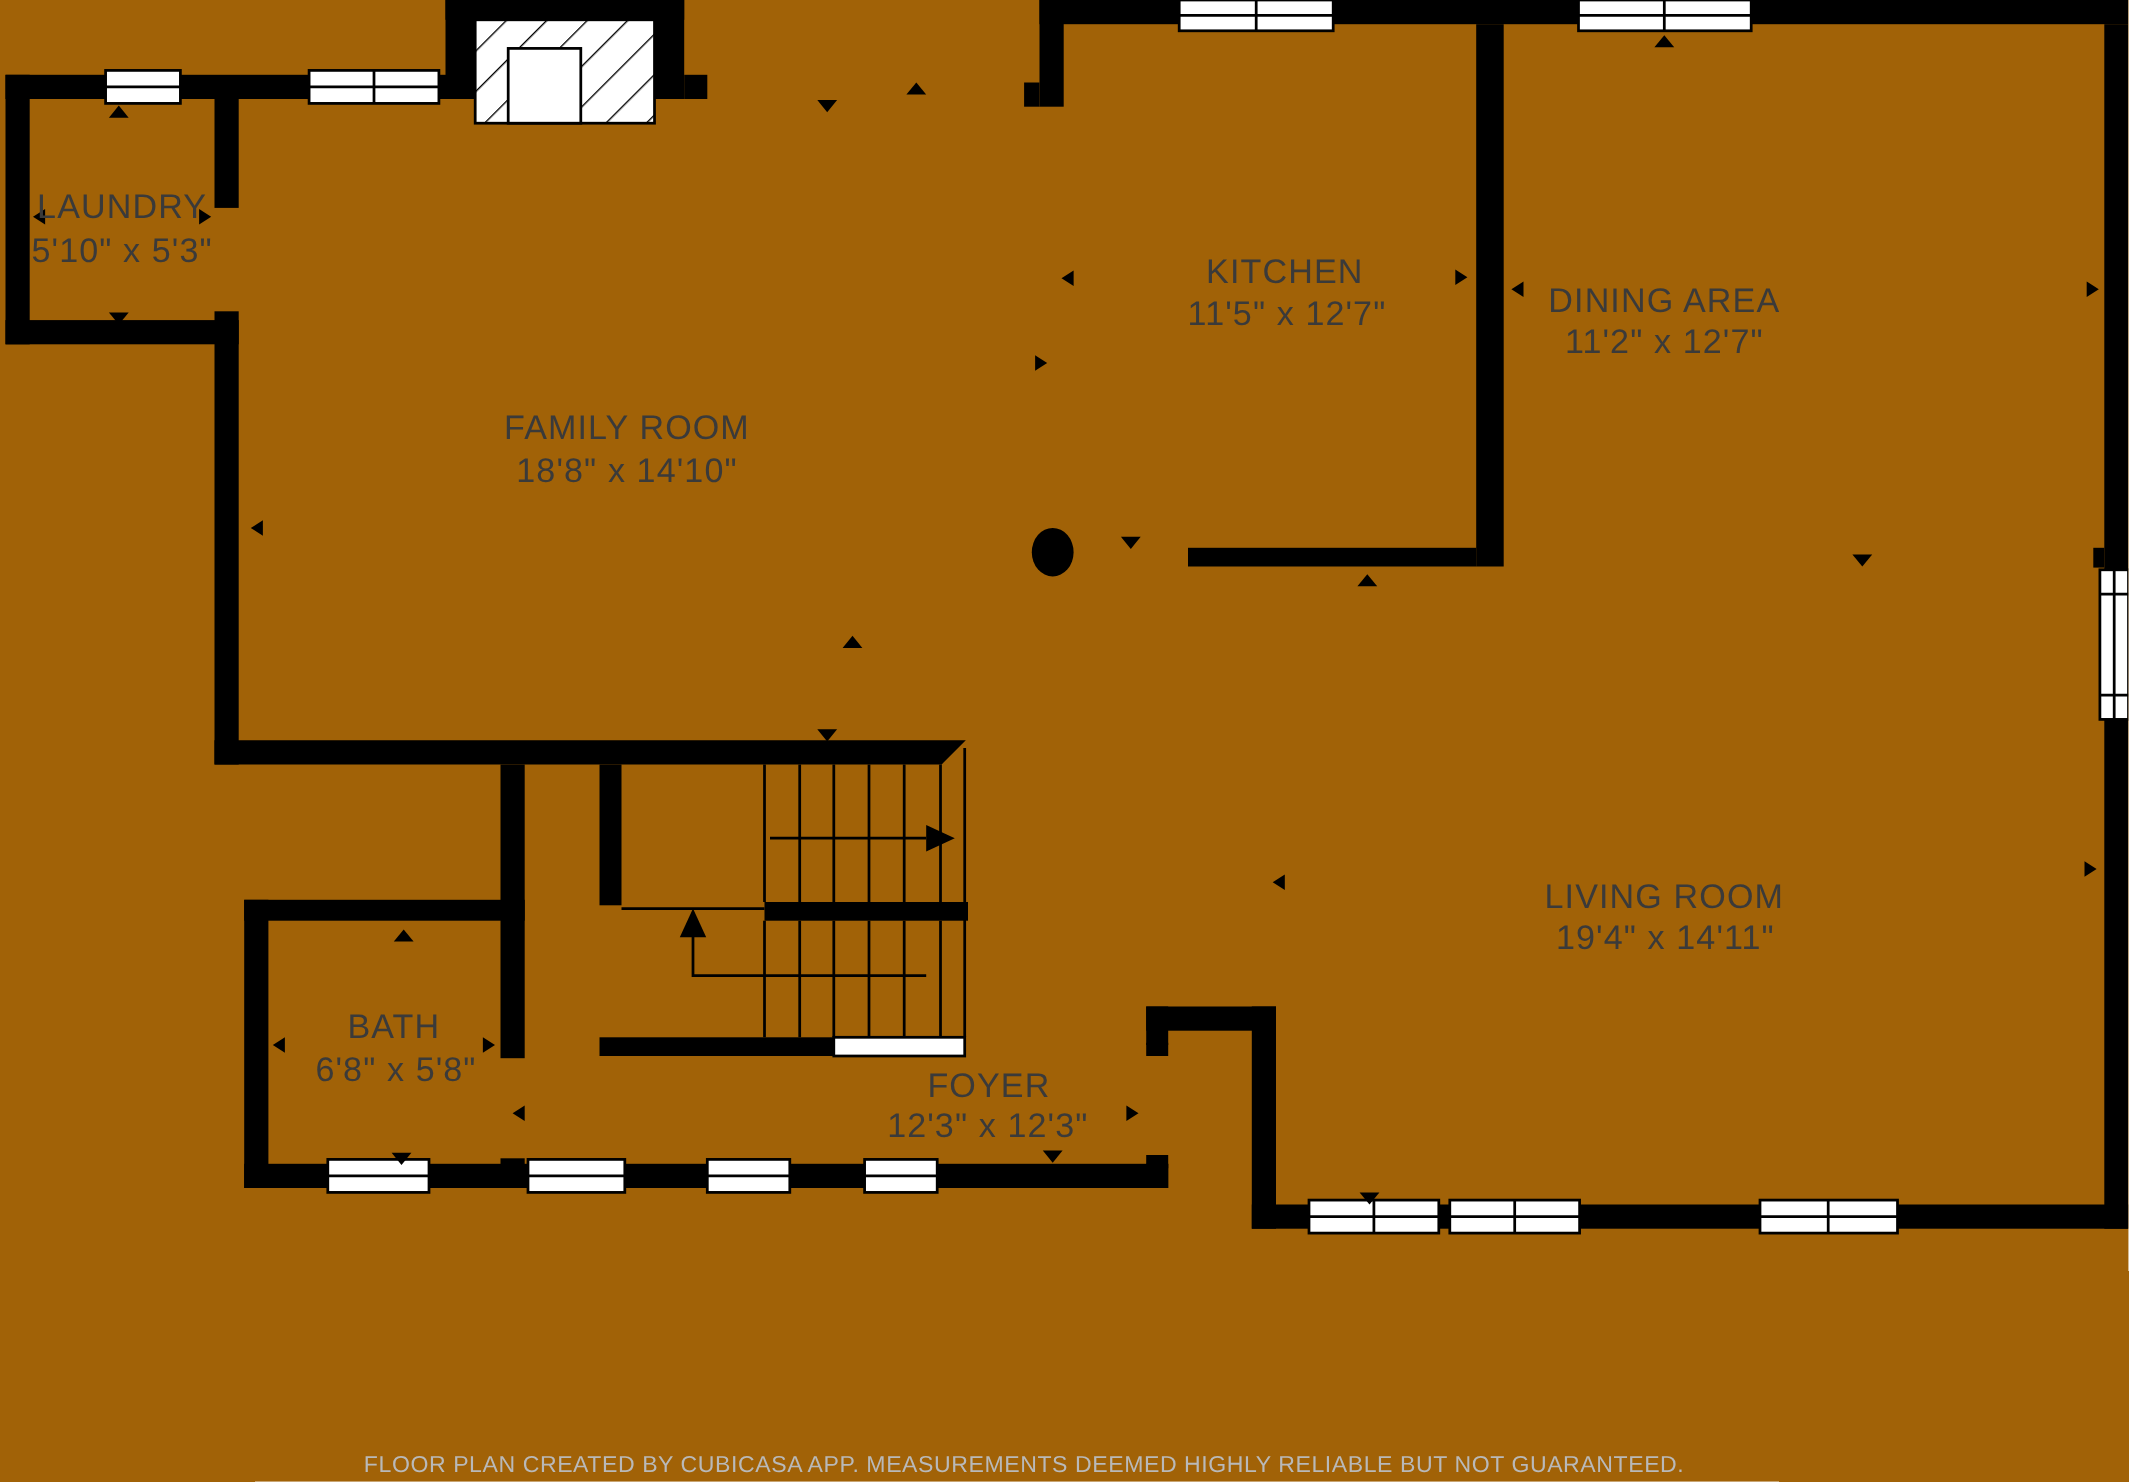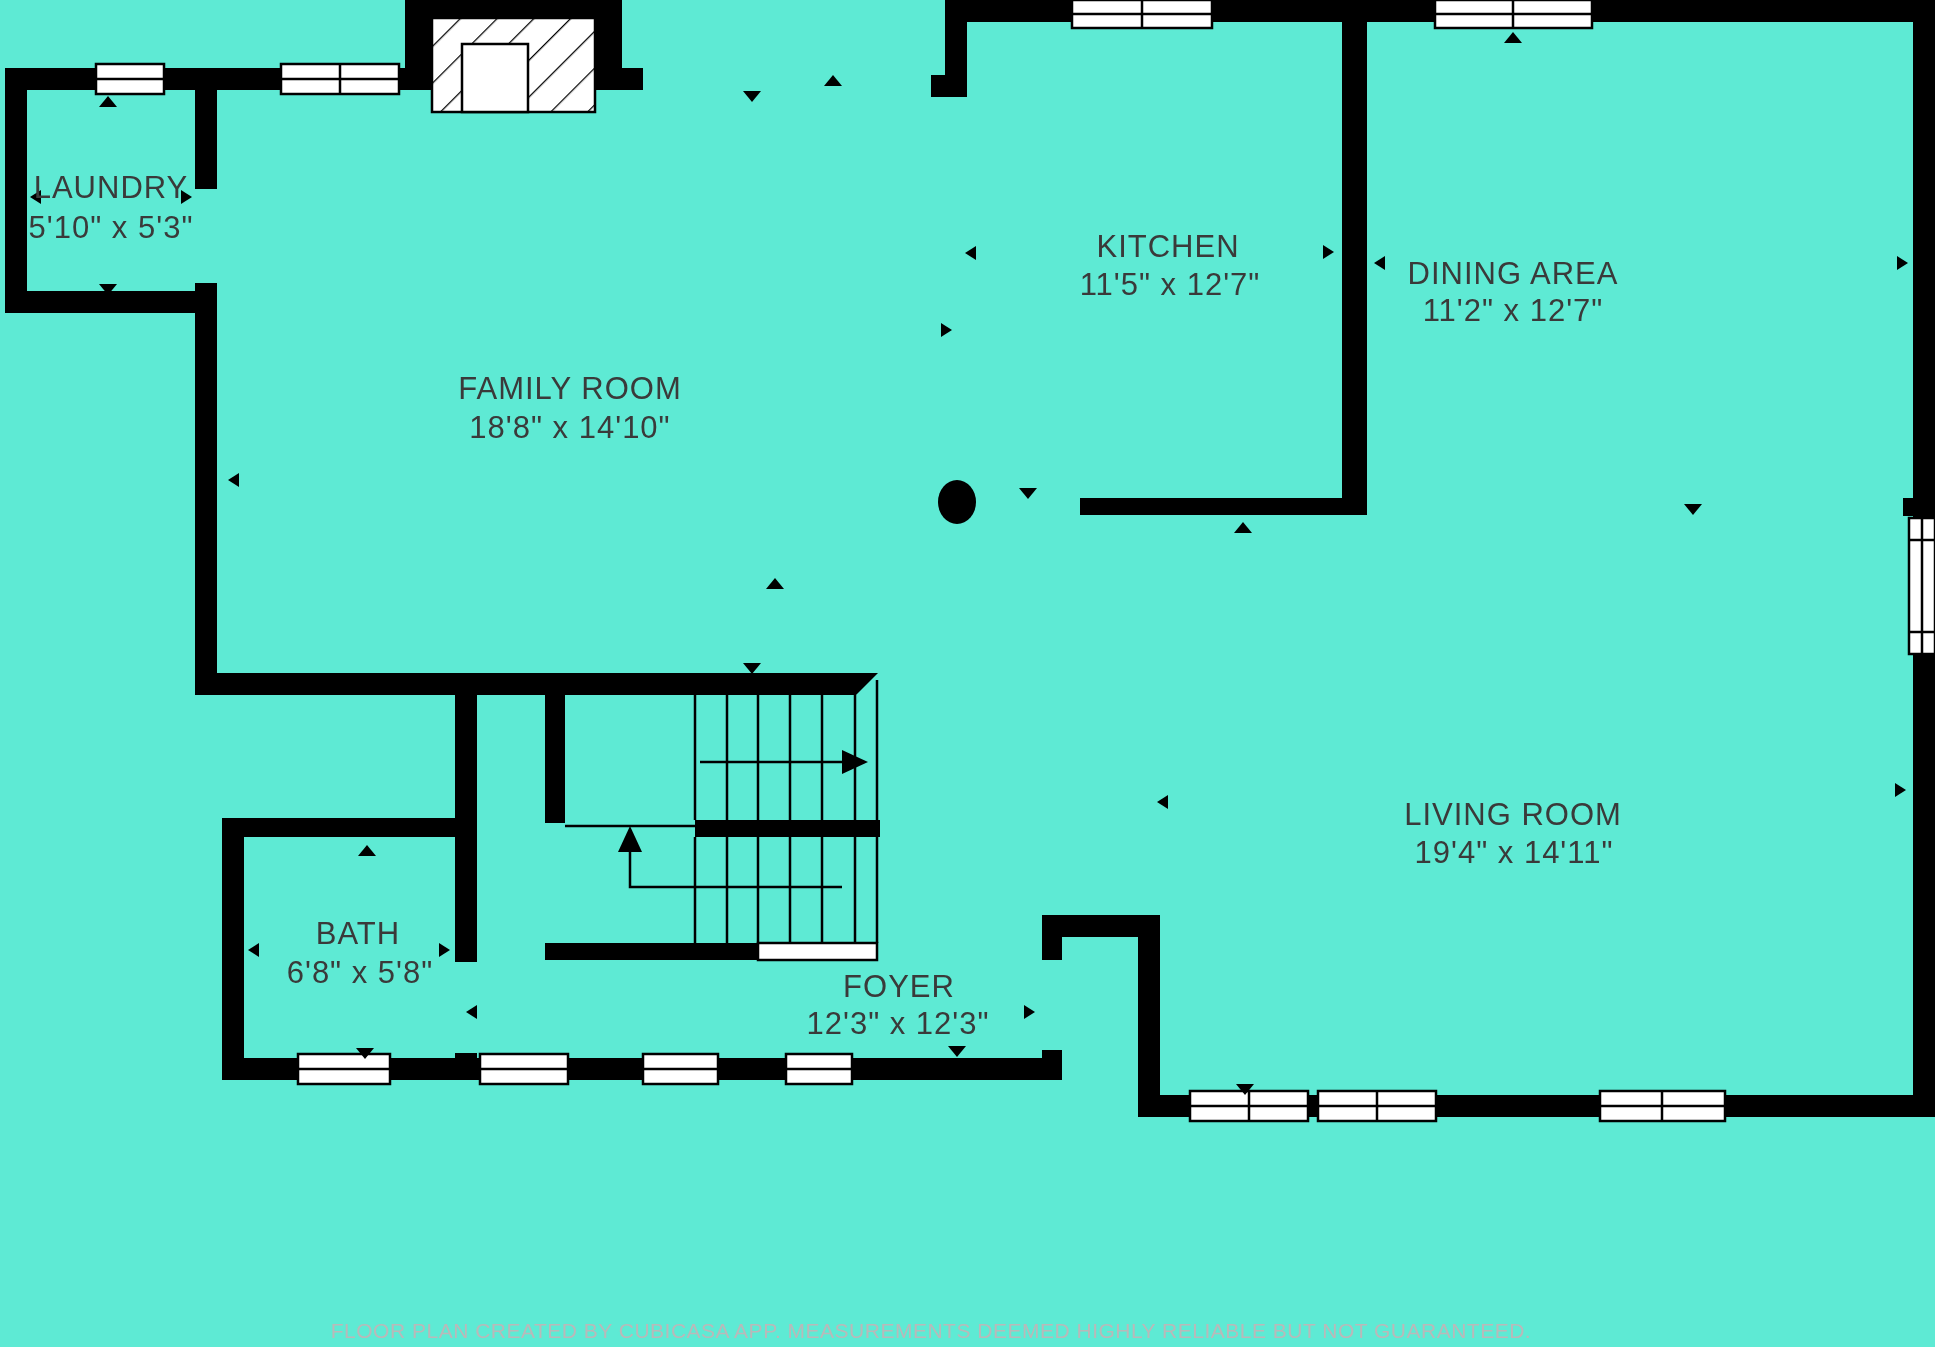--- a/index.html
+++ b/index.html
@@ -1,16 +1,16 @@
 <!DOCTYPE html>
 <html><head>
 <meta charset="utf-8">
 <style>
   html,body{margin:0;padding:0;background:#fff;}
-  .canvas{position:relative;width:1935px;height:1347px;background:#5eead4;overflow:hidden;
+  .canvas{position:relative;width:1935px;height:1347px;background:#a16207;overflow:hidden;
           font-family:"Liberation Sans", sans-serif;}
   svg text{font-family:"Liberation Sans", sans-serif;}
   .room-name{font-size:31px;letter-spacing:1px;fill:#3a3a3a;}
   .room-dims{font-size:31px;letter-spacing:1px;fill:#3a3a3a;}
   .footer-text{font-size:21px;letter-spacing:.5px;fill:#b9b9b9;}
   .wall{fill:#000;stroke:none;}
   .thin{stroke:#000;stroke-width:2.5;fill:none;}
   .winbox{fill:#fff;stroke:#000;stroke-width:2.5;}
   .marker{fill:#000;}
 </style>

